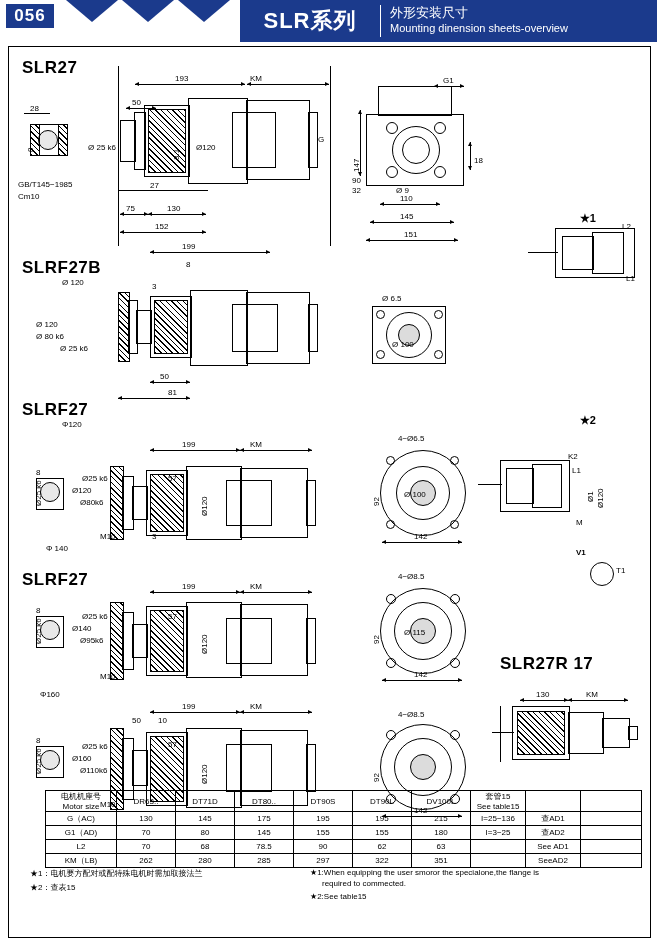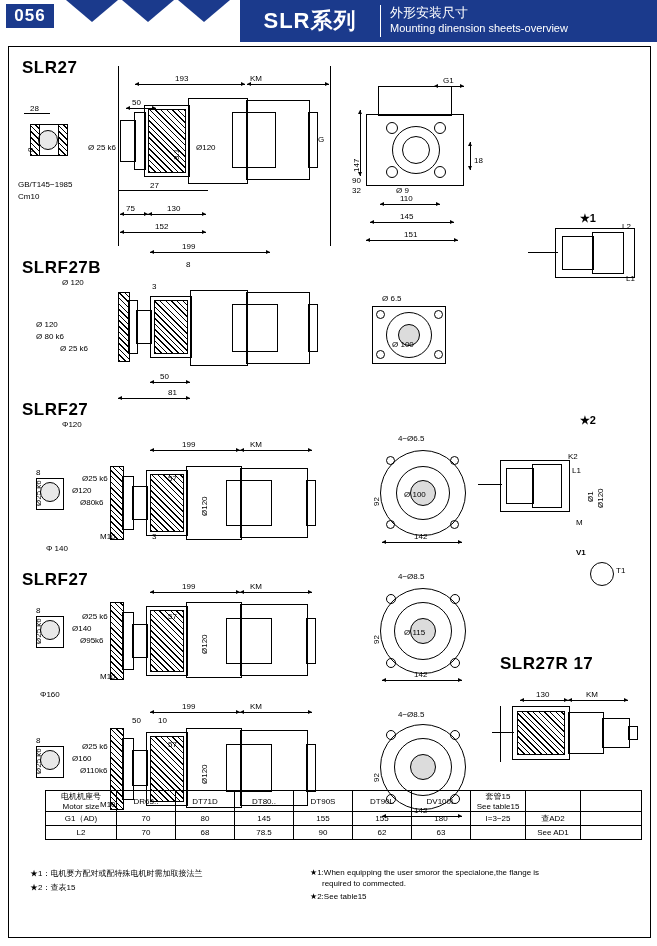--- a/index.html
+++ b/index.html
@@ -369,20 +369,32 @@
       <td class="col">DT90L</td>
       <td class="col">DV100L</td>
       <td class="col2">
         <div>套管15</div>
         <div>See table15</div>
       </td>
       <td class="col2"></td>
       <td class="col3"></td>
     </tr>
     <tr>
+      <td>G（AC)</td>
+      <td>130</td>
+      <td>145</td>
+      <td>175</td>
+      <td>195</td>
+      <td>195</td>
+      <td>215</td>
+      <td>I=25−136</td>
+      <td>查AD1</td>
+      <td></td>
+    </tr>
+    <tr>
       <td>G1（AD)</td>
       <td>70</td>
       <td>80</td>
       <td>145</td>
       <td>155</td>
       <td>155</td>
       <td>180</td>
       <td>I=3−25</td>
       <td>查AD2</td>
       <td></td>
@@ -392,20 +404,32 @@
       <td>70</td>
       <td>68</td>
       <td>78.5</td>
       <td>90</td>
       <td>62</td>
       <td>63</td>
       <td></td>
       <td>See AD1</td>
       <td></td>
     </tr>
+    <tr>
+      <td>KM（LB)</td>
+      <td>262</td>
+      <td>280</td>
+      <td>285</td>
+      <td>297</td>
+      <td>322</td>
+      <td>351</td>
+      <td></td>
+      <td>SeeAD2</td>
+      <td></td>
+    </tr>
   </tbody>
     </table>
 
   <div class="note" style="left:30px;top:868px;">★1：电机要方配对或配特殊电机时需加取接法兰</div>
   <div class="note" style="left:30px;top:882px;">★2：查表15</div>
   <div class="note" style="left:310px;top:868px;">★1:When equipping the user smoror the specialone,the flange is</div>
   <div class="note" style="left:322px;top:879px;">required to commected.</div>
   <div class="note" style="left:310px;top:892px;">★2:See table15</div>
 
 </div>

